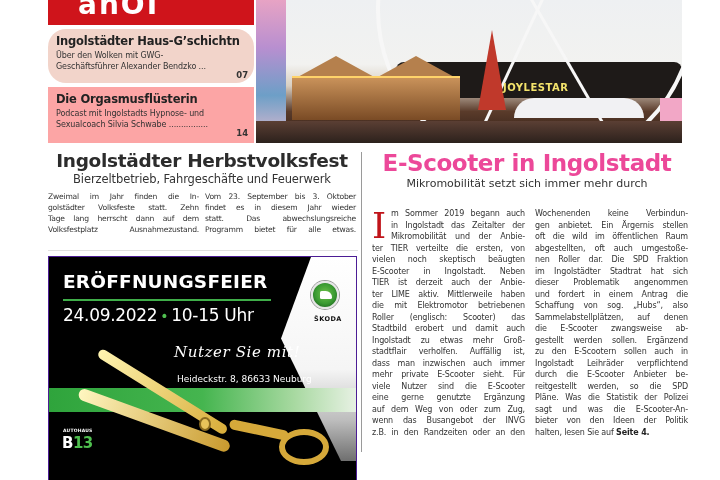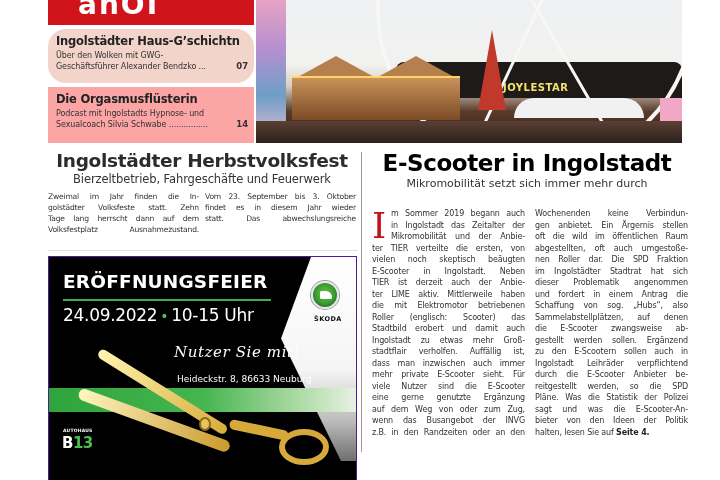--- a/index.html
+++ b/index.html
@@ -10,21 +10,21 @@
     .red-banner { position: absolute; left: 48px; top: 0; width: 206px; height: 25px; background: #cf141b; overflow: hidden; }
     .red-banner .logo-text { position: absolute; left: 30px; top: -12px; color: #fff; font-family: "DejaVu Sans", sans-serif; font-weight: bold; font-size: 28px; letter-spacing: 2px; }
 
     
     .toc-item { position: absolute; left: 48px; width: 206px; padding: 5px 6px 4px 8px; }
     .toc-item.one { top: 29px; height: 54px; background: #f2d4ca; border-radius: 18px; }
     .toc-item.two { top: 87px; height: 56px; background: #fca5a5; }
     .toc-title { font-family: "DejaVu Sans", sans-serif; font-weight: bold; font-size: 11.5px; color: #222; white-space: nowrap; letter-spacing: -0.2px; }
     .toc-desc { font-family: "DejaVu Sans", sans-serif; font-size: 8px; color: #333; line-height: 11px; margin-top: 2px; letter-spacing: -0.1px; }
     .toc-desc .line { display: flex; justify-content: space-between; white-space: nowrap; }
-    .toc-page { font-weight: bold; font-size: 8.5px; margin-left: 4px; }
+    .toc-page { font-weight: bold; font-size: 8.5px; margin-left: 4px; margin-top: 9px; }
 
     
     .hero { position: absolute; left: 256px; top: 0; width: 426px; height: 143px; overflow: hidden;
             background: linear-gradient(180deg, #eef0f2 0%, #f2f2f0 45%, #d9cfc2 60%, #5a3b2a 78%, #2b1a14 100%); }
     .hero .trees { position: absolute; left: 140px; right: 0; top: 62px; height: 36px; background: #1e1a18; border-radius: 8px 8px 0 0; }
     .hero .wheel { position: absolute; left: 120px; top: -150px; width: 320px; height: 320px; border: 4px solid #f7f7f7; border-radius: 50%; }
     .hero .wheel::before { content: ""; position: absolute; left: 50%; top: 0; width: 3px; height: 100%; background: #f7f7f7; transform: rotate(25deg); }
     .hero .wheel::after { content: ""; position: absolute; left: 50%; top: 0; width: 3px; height: 100%; background: #f7f7f7; transform: rotate(-30deg); }
     .hero .tower { position: absolute; left: 222px; top: 30px; width: 0; height: 0; border-left: 14px solid transparent; border-right: 14px solid transparent; border-bottom: 80px solid #c0392b; }
     .hero .booth { position: absolute; left: 36px; top: 76px; width: 168px; height: 44px; background: linear-gradient(180deg, #c9925a, #7a4b25); border-top: 2px solid #ffd36a; }
@@ -68,21 +68,21 @@
     .skoda-logo { position: absolute; left: 262px; top: 24px; width: 28px; height: 28px; border-radius: 50%; background: radial-gradient(circle at 50% 45%, #6fc24b 0%, #3a9a32 55%, #0f4d14 100%); border: 2px solid #e6e6e6; box-shadow: 0 0 0 1px #9a9a9a; }
     .skoda-logo::after { content: ""; position: absolute; left: 7px; top: 8px; width: 12px; height: 8px; background: #fff; border-radius: 2px 8px 2px 2px; }
     .skoda-name { position: absolute; left: 265px; top: 58px; font-family: "DejaVu Sans", sans-serif; font-weight: bold; font-size: 6.5px; color: #111; letter-spacing: 0.5px; }
     .b13-small { position: absolute; left: 14px; top: 171px; color: #fff; font-family: "DejaVu Sans", sans-serif; font-weight: bold; font-size: 4.5px; letter-spacing: 0.2px; }
     .b13-big { position: absolute; left: 13px; top: 177px; font-family: "DejaVu Sans", sans-serif; font-weight: bold; font-size: 15px; letter-spacing: -0.5px; }
     .b13-big .b { color: #fff; }
     .b13-big .n { color: #4fbf4f; }
 
     
     .right-article { position: absolute; left: 366px; top: 150px; width: 322px; }
-    .right-title { font-family: "DejaVu Sans", sans-serif; font-weight: bold; font-size: 23px; color: #000000; text-align: center; white-space: nowrap; letter-spacing: -0.4px; }
+    .right-title { font-family: "DejaVu Sans", sans-serif; font-weight: bold; font-size: 23px; color: #ec4899; text-align: center; white-space: nowrap; letter-spacing: -0.4px; }
     .right-subtitle { font-family: "DejaVu Sans", sans-serif; font-size: 11px; color: #333; text-align: center; margin-top: 1px; white-space: nowrap; }
     .right-cols { position: absolute; left: 6px; top: 58px; width: 316px; display: flex; gap: 10px; }
     .right-cols .col { width: 153px; font-family: "DejaVu Sans", sans-serif; font-size: 8px; line-height: 11.5px; color: #333; }
     .right-cols .ln { display: block; white-space: nowrap; text-align: justify; text-align-last: justify; letter-spacing: -0.15px; }
     .right-cols .ln.last { text-align-last: left; }
     .right-cols .ln.indent { padding-left: 19px; }
     .dropcap { position: absolute; left: 6px; top: 59px; font-family: "DejaVu Serif", serif; font-size: 36px; line-height: 34px; color: #c0141a; }
     .right-cols strong { font-weight: bold; color: #222; }
   </style>
 </head>
@@ -138,20 +138,21 @@
     <div class="col">
       <span class="ln">Zweimal im Jahr finden die In-</span>
       <span class="ln">golstädter Volksfeste statt. Zehn</span>
       <span class="ln">Tage lang herrscht dann auf dem</span>
       <span class="ln">Volksfestplatz Ausnahmezustand.</span>
     </div>
     <div class="col">
       <span class="ln">Vom 23. September bis 3. Oktober</span>
       <span class="ln">findet es in diesem Jahr wieder</span>
       <span class="ln">statt.  Das  abwechslungsreiche</span>
+      <span class="ln">Programm bietet für alle etwas.</span>
     </div>
   </div>
 </div>
 <div class="left-rule"></div>
 
 <div class="ad">
   <div class="ad-white-tri"></div>
   <div class="ad-green-band"></div>
   <div class="ad-scissors-blade1"></div>
   <div class="ad-scissors-blade2"></div>

